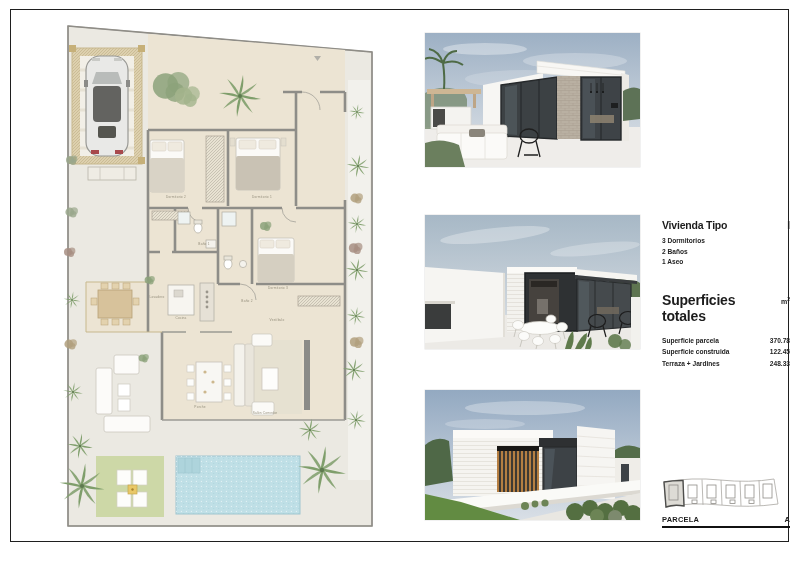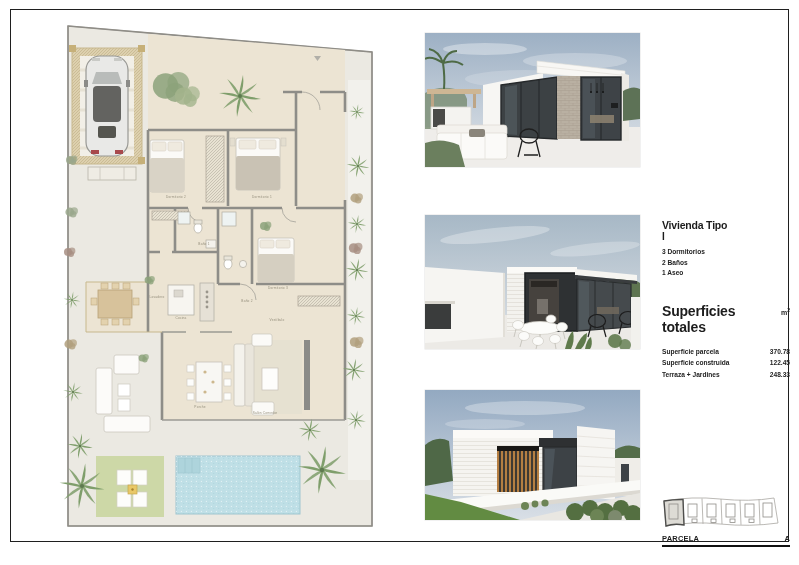--- a/index.html
+++ b/index.html
@@ -16,32 +16,32 @@
   .plan-label{position:absolute;font-size:3.2px;line-height:1;color:#958f7d;
               white-space:nowrap;transform:translateX(-50%);letter-spacing:.2px;}
   .lbl-d2{left:176px;top:196px;} .lbl-d1{left:262px;top:196px;}
   .lbl-d3{left:278px;top:287px;} .lbl-b1{left:204px;top:243px;}
   .lbl-b2{left:247px;top:300px;} .lbl-co{left:181px;top:317px;}
   .lbl-ve{left:277px;top:319px;} .lbl-la{left:157px;top:296px;}
   .lbl-sa{left:265px;top:412px;} .lbl-po{left:200px;top:406px;}
 
   
   .panel{position:absolute;left:662px;top:219px;width:128px;}
-  .title-row{display:flex;justify-content:space-between;align-items:baseline;flex-direction:column;}
+  .title-row{display:flex;justify-content:space-between;align-items:baseline;}
   .title{font-size:10.5px;font-weight:700;letter-spacing:-.2px;}
   .type-mark{font-size:10px;font-weight:700;}
   .features{margin-top:5px;}
   .features div{font-size:6.6px;font-weight:600;line-height:1.6;color:#232323;}
   .surf-head{display:flex;justify-content:space-between;align-items:baseline;margin-top:24px;}
   .surf-title{font-size:14px;font-weight:700;letter-spacing:-.2px;}
   .surf-unit{font-size:7px;font-weight:700;} .surf-unit sup{font-size:5px;}
   .surf-rows{margin-top:11px;}
   .surf-row{display:flex;justify-content:space-between;font-size:6.6px;font-weight:700;
             line-height:1.75;color:#232323;}
-  .parcela{position:absolute;left:662px;top:495px;width:128px;}
+  .parcela{position:absolute;left:662px;top:476px;width:128px;}
   .parcela-caption{display:flex;justify-content:space-between;font-size:7.5px;
                    font-weight:700;margin-top:3px;letter-spacing:.2px;}
   .parcela-rule{height:0;border-top:2px solid #111;margin-top:2px;}
 </style>
 </head>
 <body>
 
 <div class="sheet">
   <div class="frame"></div>
 

